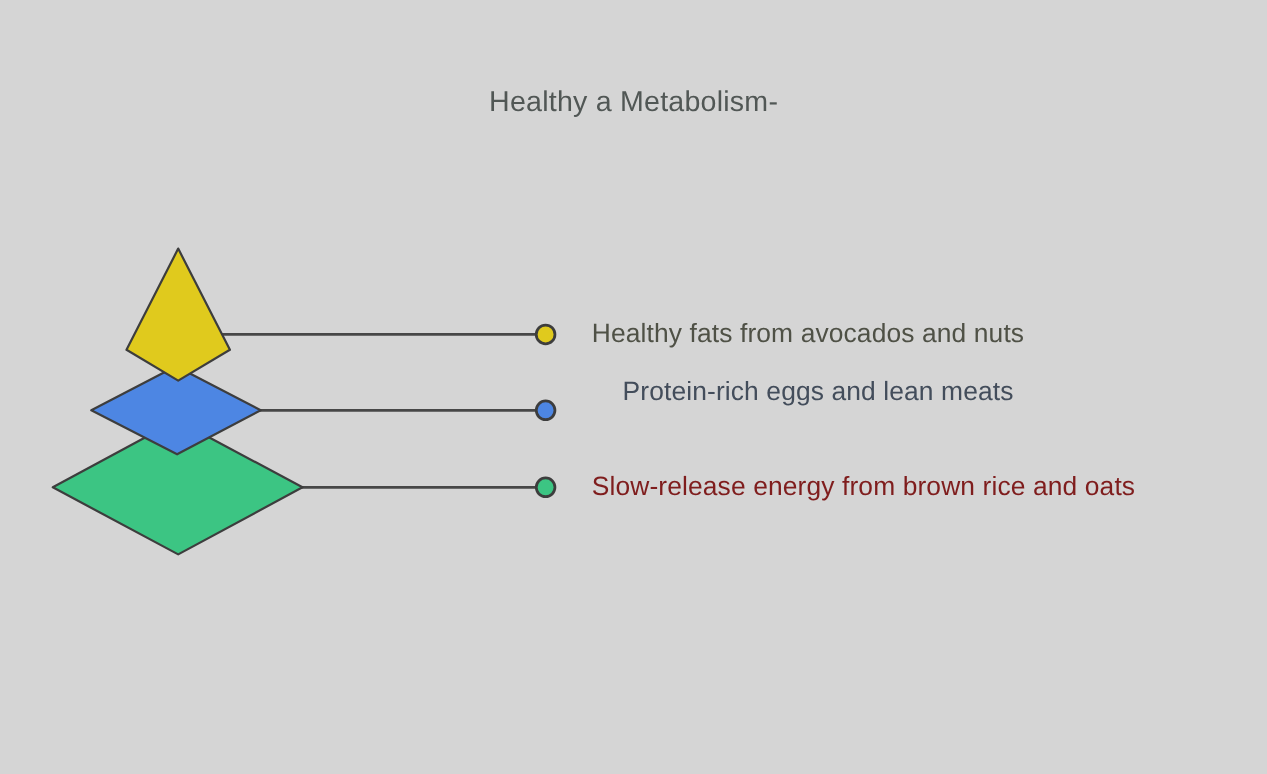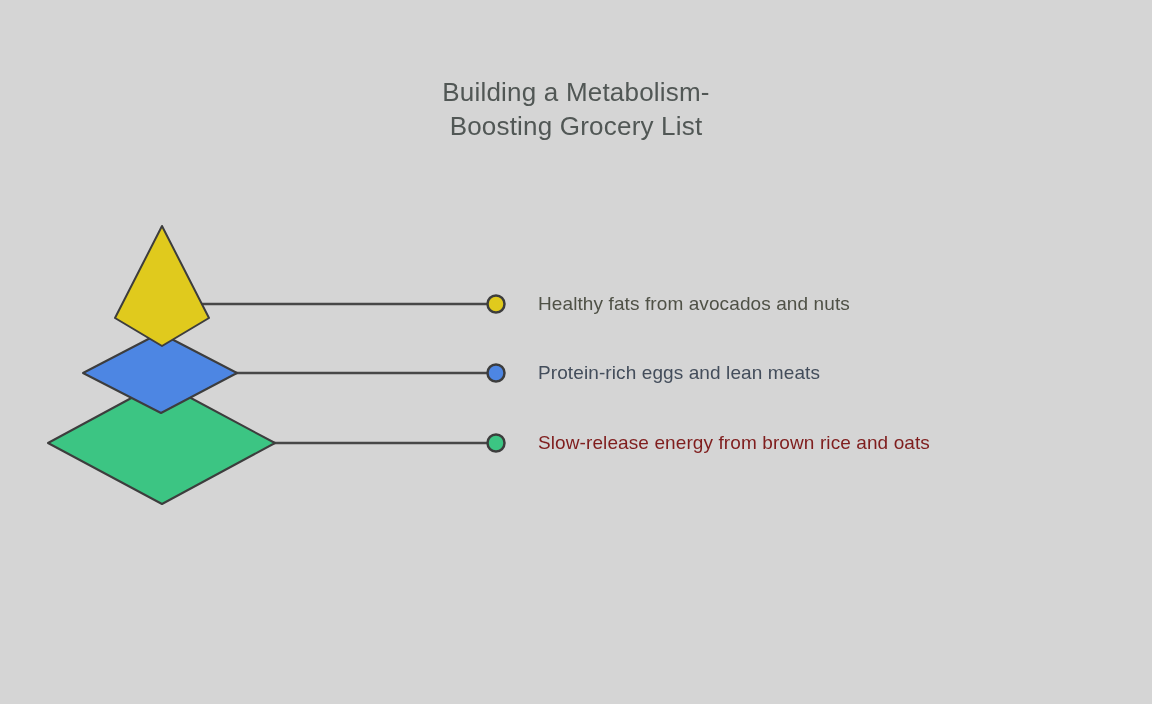--- a/index.html
+++ b/index.html
@@ -27,37 +27,36 @@
   .diagram-svg {
     position: absolute;
     top: 0;
     left: 0;
   }
   .item-label {
     position: absolute;
     left: 538px;
     height: 32px;
     line-height: 32px;
-    font-size: 19px;
+    font-size: 24px;
     white-space: nowrap;
     letter-spacing: 0.1px;
     text-align: right;
   }
   .item-label-1 { top: 288px; }
-  .item-label-2 { top: 357px; }
+  .item-label-2 { top: 341px; margin-left: 28px; }
   .item-label-3 { top: 427px; }
 </style>
 </head>
 <body>
 
 <div class="canvas" style="background: rgb(213, 213, 213);">
 
   <div class="diagram-title" style="color: rgb(81, 87, 85);">
-    <div>Building a Metabolism-</div>
-    <div>Boosting Grocery List</div>
+    <div>Healthy a Metabolism-</div>
   </div>
 
   <svg class="diagram-svg" width="1152" height="704" viewBox="0 0 1152 704">
 
     <line x1="162" y1="304" x2="496" y2="304" stroke-width="2.5" stroke="#474747"></line>
     <line x1="160" y1="373" x2="496" y2="373" stroke-width="2.5" stroke="#474747"></line>
     <line x1="161" y1="443" x2="496" y2="443" stroke-width="2.5" stroke="#474747"></line>
 
     <polygon points="161,382 275,443 162,504 48,443" stroke-width="2" stroke-linejoin="round" stroke="#3d3d3d" fill="#3cc583"></polygon>
     <polygon points="160,333 237,373 161,413 83,373" stroke-width="2" stroke-linejoin="round" stroke="#3d3d3d" fill="#4d86e3"></polygon>

